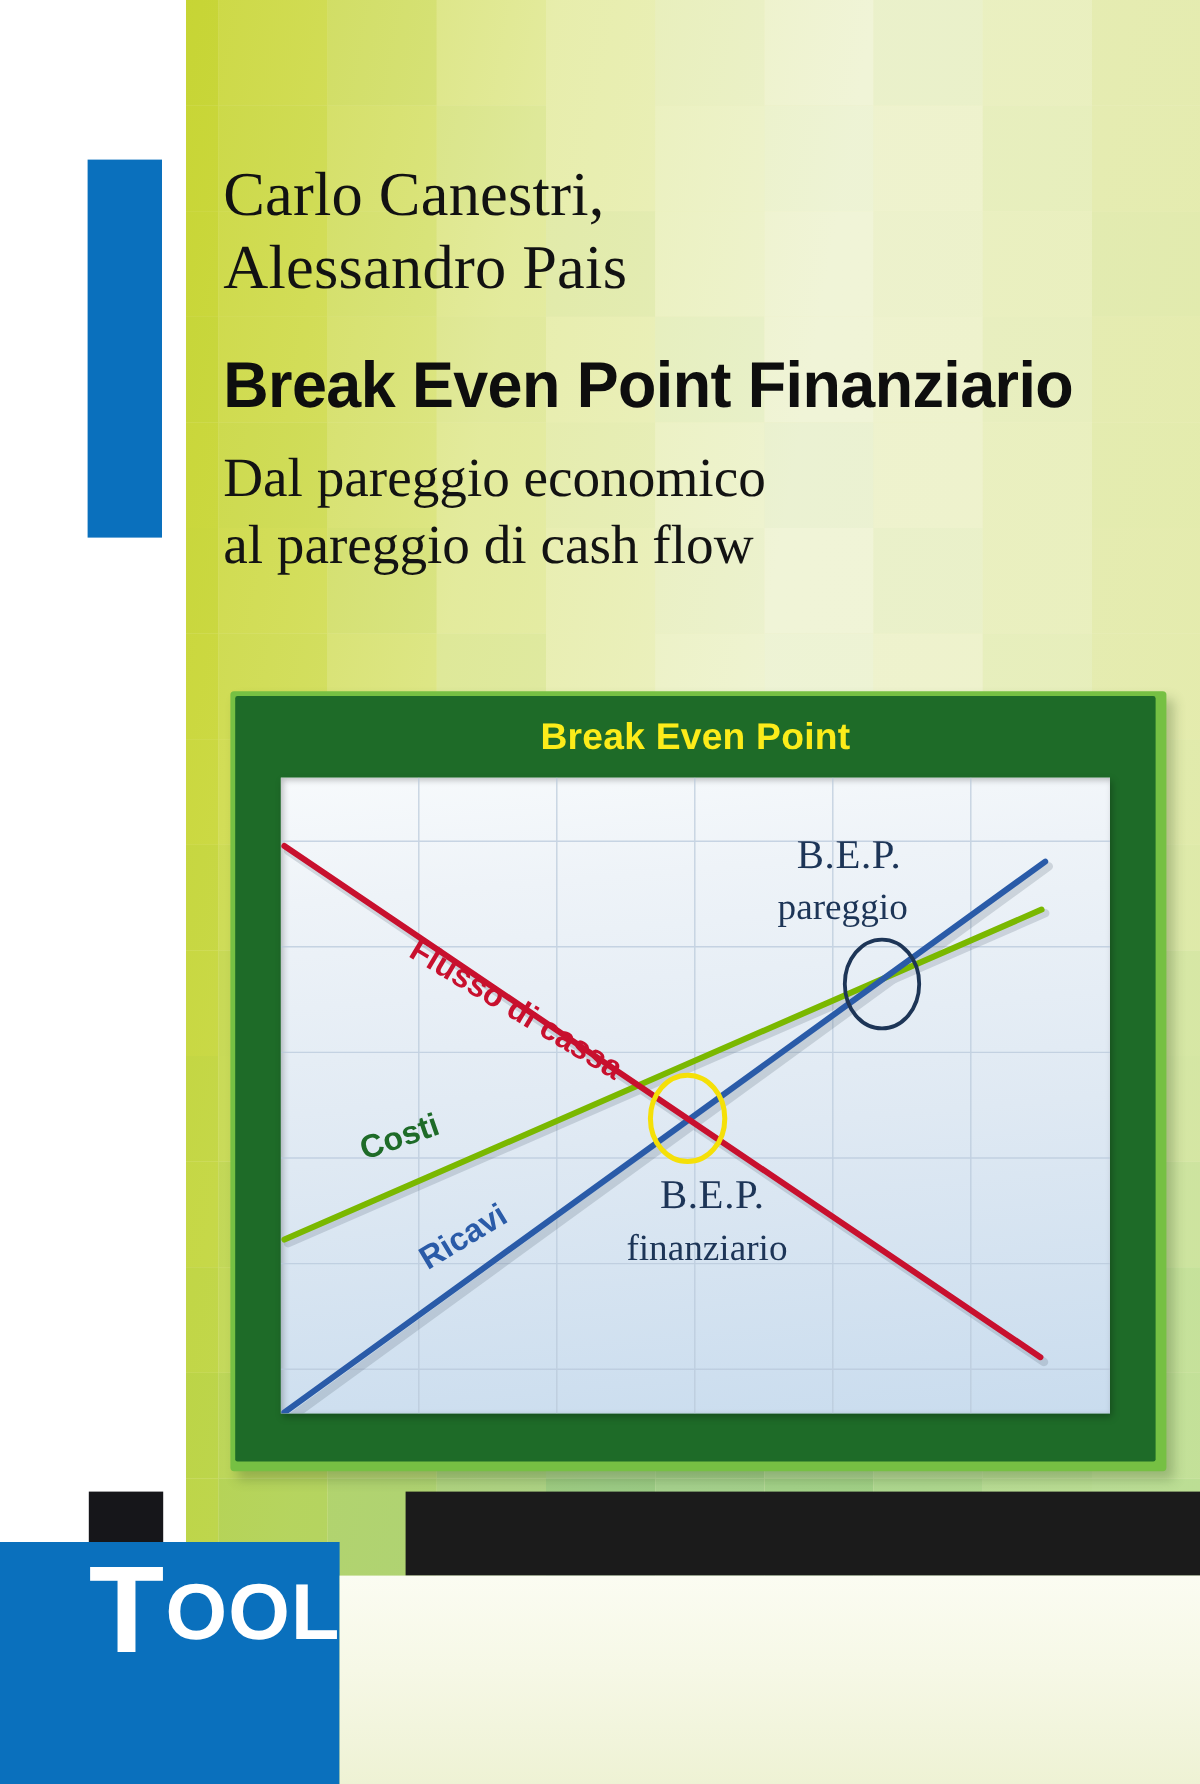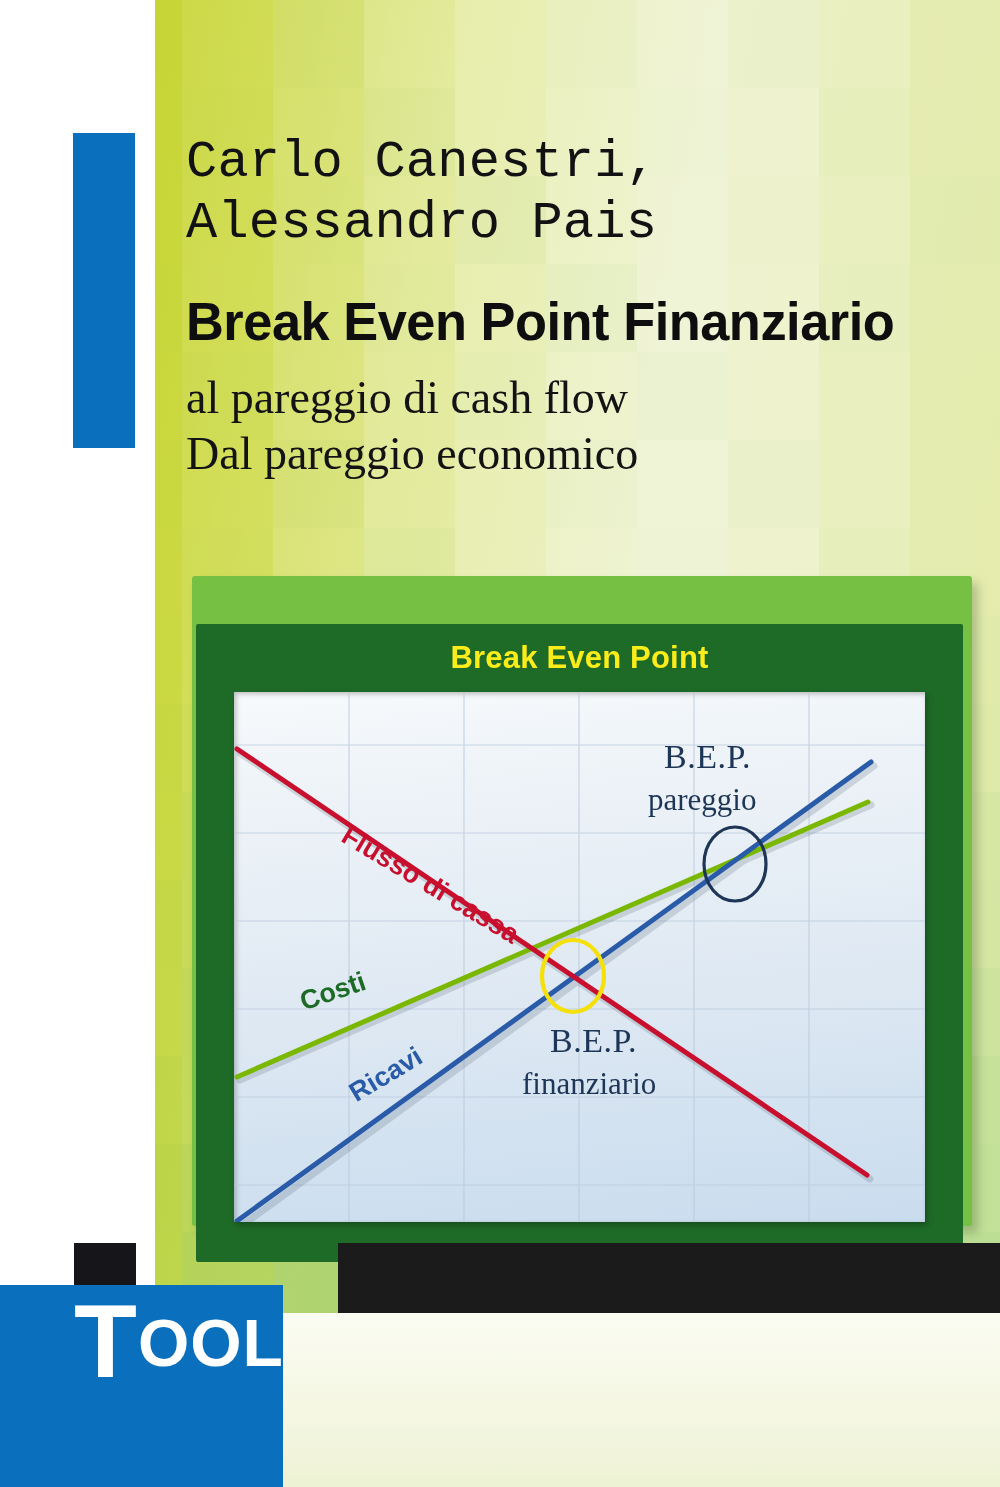--- a/index.html
+++ b/index.html
@@ -41,21 +41,21 @@
   #tools-word{
     position:absolute;left:74px;top:1288px;width:260px;height:110px;
     color:#ffffff;font-family:"Liberation Sans",sans-serif;
     font-weight:bold;font-size:66px;letter-spacing:1px;line-height:110px;white-space:nowrap;
   }
   #tools-word .t-cap{font-size:103px;line-height:103px;vertical-align:-11px;}
 
   
   #authors{
     position:absolute;left:186px;top:133px;width:760px;
-    font-family:Liberation Mono, monospace;font-size:52px;line-height:1.17;
+    font-family:Liberation Serif, serif;font-size:52px;line-height:1.17;
     color:#121212;letter-spacing:.2px;
   }
   #maintitle{
     position:absolute;left:186px;top:294px;width:790px;
     font-family:"Liberation Sans",sans-serif;font-weight:bold;
     font-size:54px;line-height:1.02;color:#0e0e0e;
     letter-spacing:-.5px;transform:scaleX(.97);transform-origin:left top;
   }
   #subtitle{
     position:absolute;left:186px;top:370px;width:790px;
@@ -64,21 +64,21 @@
   }
 
   
   #panel-glow{
     position:absolute;left:192px;top:576px;width:780px;height:650px;
     background:#76c043;border-radius:3px;
     box-shadow:6px 7px 10px rgba(60,90,40,.30);
   }
   #panel{
     position:absolute;left:196px;top:580px;width:767px;height:638px;
-    background:#1e6b28;border-radius:2px;margin-top:44px;
+    background:#1e6b28;border-radius:2px;
   }
   #panel-title{
     position:absolute;left:0;top:16px;width:767px;text-align:center;
     color:#fcec1a;font-family:"Liberation Sans",sans-serif;
     font-weight:bold;font-size:31px;letter-spacing:.2px;
   }
   #plot{
     position:absolute;left:38px;top:68px;width:691px;height:530px;
     background:linear-gradient(175deg,#f7fafc 0%,#eef3f8 18%,#dfe9f3 55%,#c9dcee 100%);
     box-shadow:2px 2px 5px rgba(0,0,0,.25) inset, 2px 3px 6px rgba(0,0,0,.28);
@@ -313,22 +313,22 @@
   <div id="tools-word"><span class="t-cap">T</span><span>OOLS</span></div>
 
   <div id="authors">
     <div>Carlo Canestri,</div>
     <div>Alessandro Pais</div>
   </div>
 
   <div id="maintitle">Break Even Point Finanziario</div>
 
   <div id="subtitle">
+    <div>Dal pareggio economico</div>
     <div>al pareggio di cash flow</div>
-    <div>Dal pareggio economico</div>
   </div>
 
   <div id="panel-glow"></div>
   <div id="panel">
     <div id="panel-title">Break Even Point</div>
 
     <div id="plot">
       <svg width="691" height="530" viewBox="0 0 691 530">
 
         <g stroke="#b9c9db" stroke-width="1.2" opacity=".75">

